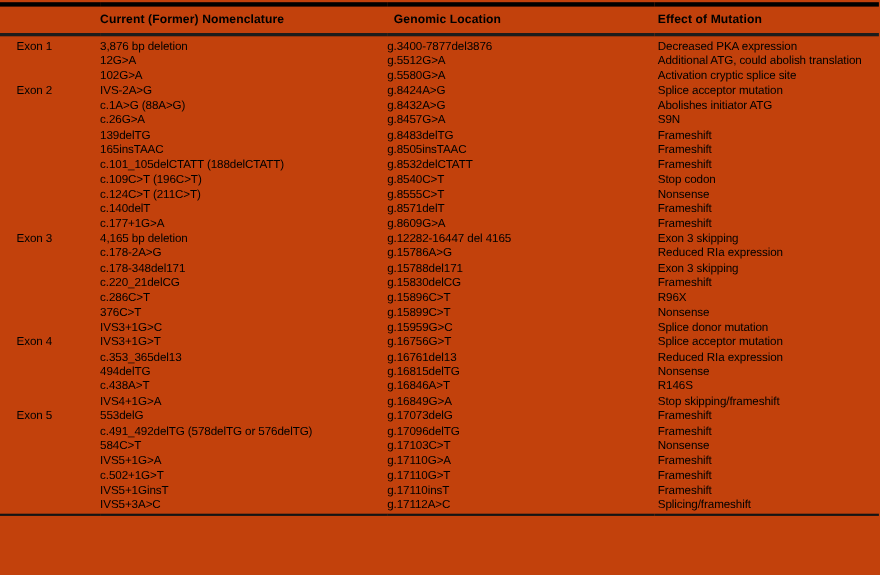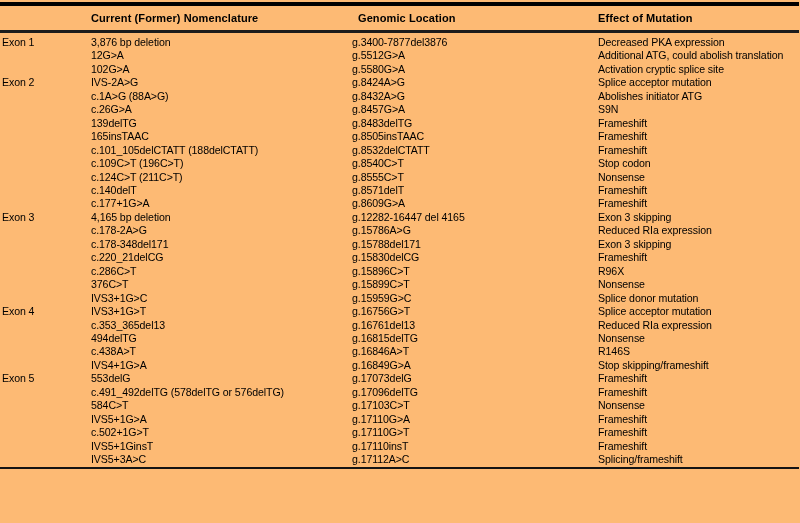--- a/index.html
+++ b/index.html
@@ -12,21 +12,21 @@
     height: 523px;
     font-family: "Liberation Sans", sans-serif;
     color: #000;
     overflow: hidden;
   }
   .page {
     width: 800px;
     height: 523px;
     box-sizing: border-box;
     padding-top: 2px;
-    background: #fdba74;
+    background: #c2410c;
   }
   table.mut-table {
     width: 799px;
     border-collapse: collapse;
     table-layout: fixed;
     border-top: 4px solid #000;
     border-bottom: 2px solid #141414;
   }
   col.c-exon { width: 91px; }
   col.c-nom  { width: 261px; }
@@ -50,21 +50,21 @@
   tbody td {
     font-size: 10.6px;
     line-height: 13.45px;
     height: 13.45px;
     padding: 0;
     white-space: nowrap;
     overflow: visible;
     letter-spacing: -0.1px;
     vertical-align: top;
   }
-  tbody td:first-child { padding-left: 2px; margin-top: 16px; }
+  tbody td:first-child { padding-left: 15px; margin-top: 16px; }
   tbody td:nth-child(4) { padding-left: 3px; }
   tbody tr:first-child td { padding-top: 3px; }
 </style>
 </head>
 <body>
 
 <div class="page">
   <table class="mut-table">
     <colgroup>
       <col class="c-exon">

